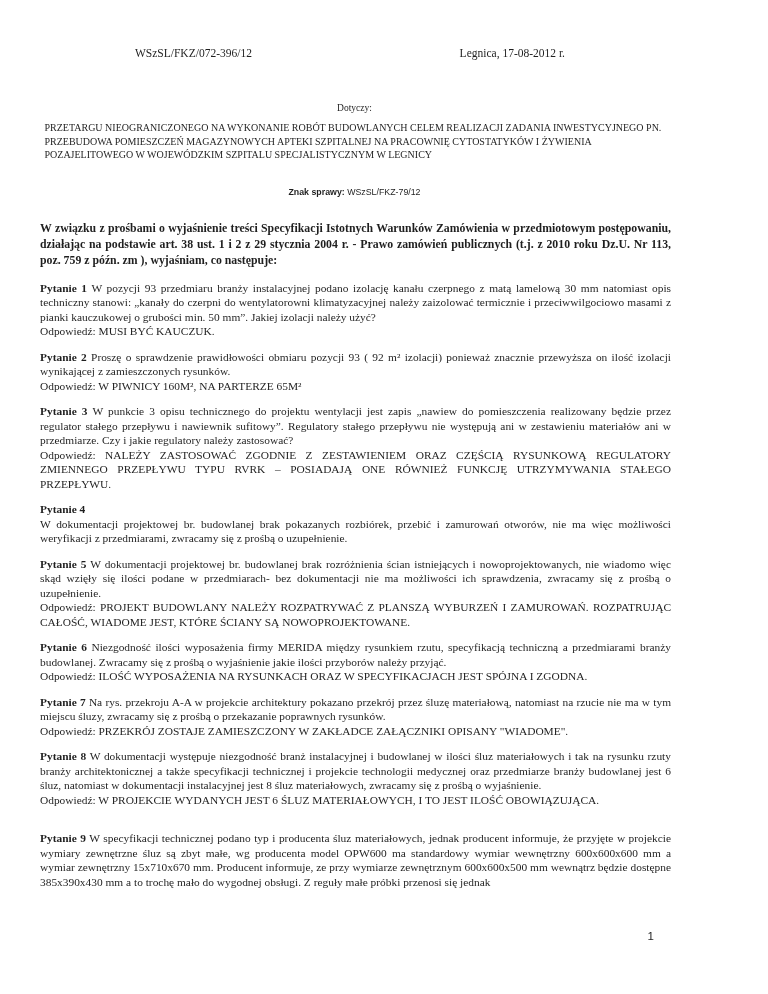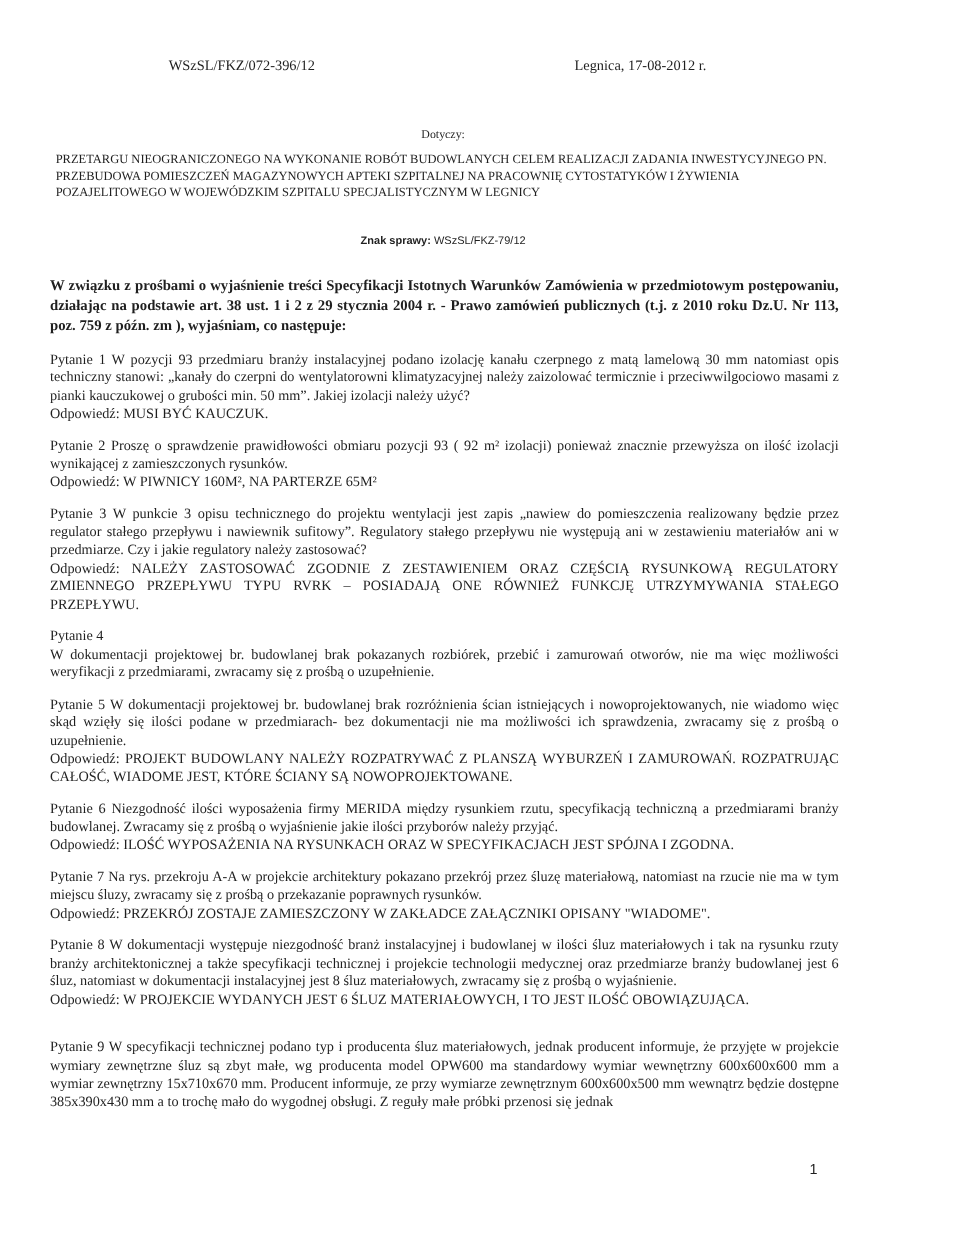--- a/index.html
+++ b/index.html
@@ -57,21 +57,21 @@
   .qa-section {
     margin: 0 38px 0 40px;
     font-size: 11.4px;
     line-height: 14.5px;
   }
 
   .qa-block { margin-top: 11px; text-align: justify; }
   .qa-block.first { margin-top: 13px; }
   .qa-block.gap-large { margin-top: 24px; }
 
-  .q-label { font-weight: normal; }
+  .q-label { font-weight: bold; }
   .qa-block.label-own-line .q-label { display: block; }
 
   .answer { text-align: justify; }
   .answer:empty { display: none; }
 
   .page-number {
     position: absolute;
     top: 930px;
     right: 55px;
     font-family: "Liberation Sans", sans-serif;

